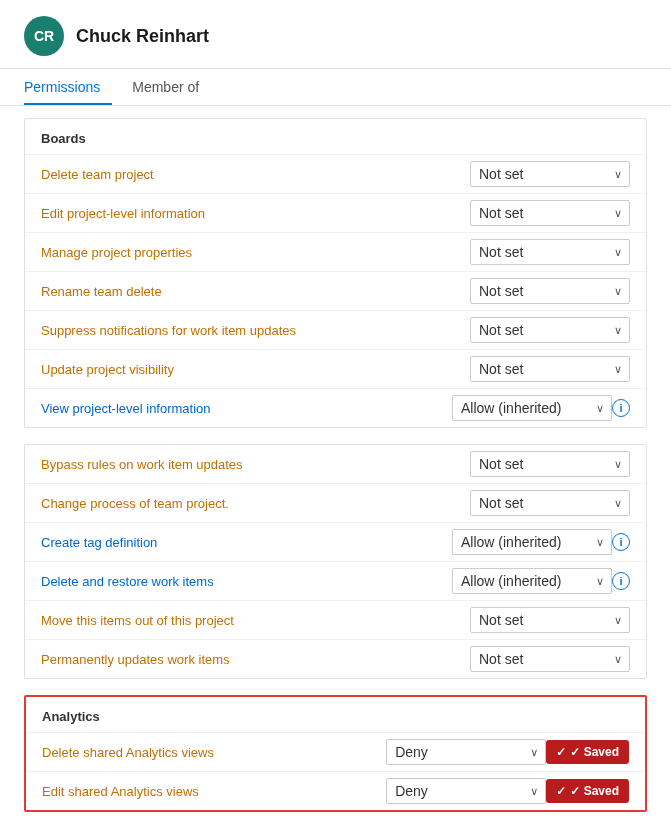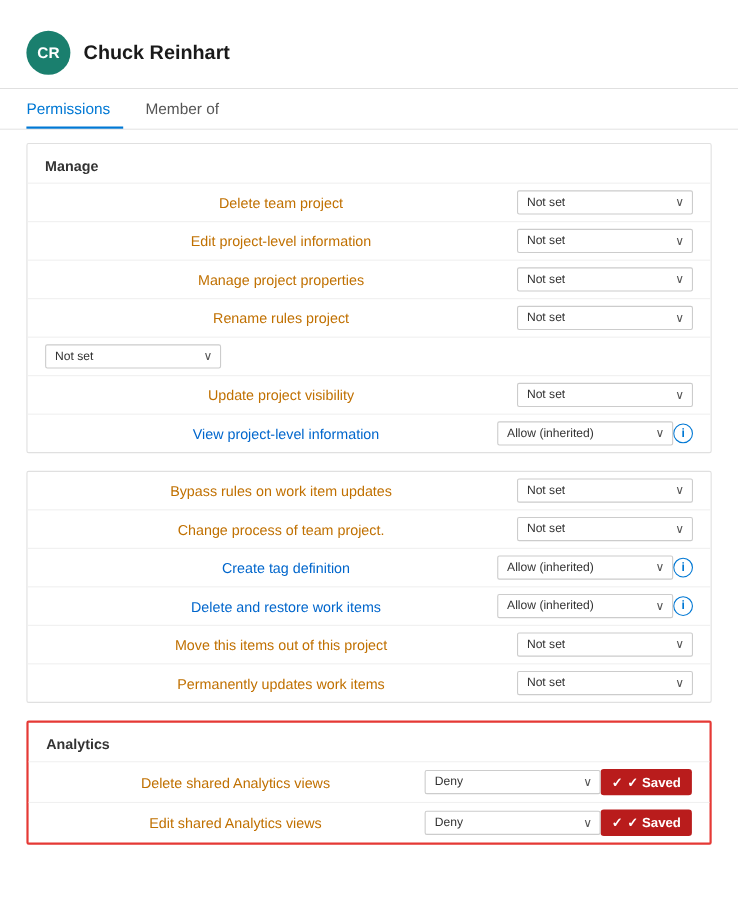--- a/index.html
+++ b/index.html
@@ -7,21 +7,21 @@
       font-family: -apple-system, BlinkMacSystemFont, 'Segoe UI', sans-serif;
       font-size: 14px;
       background: #fff;
       color: #333;
       width: 671px;
       min-height: 827px;
     }
     .header {
       display: flex;
       align-items: center;
-      padding: 28px 24px 12px 24px;
+      padding: 16px 24px 12px 24px;
       border-bottom: 1px solid #e0e0e0;
       background: #fff;
     }
     .avatar {
       width: 40px;
       height: 40px;
       border-radius: 50%;
       background: #1a7f6e;
       color: #fff;
       font-size: 14px;
@@ -81,34 +81,32 @@
       border-top: 1px solid #f0f0f0;
     }
     .permission-row:first-of-type {
       border-top: none;
     }
     .permission-label {
       flex: 1;
       font-size: 13px;
       color: #c07000;
       min-width: 0;
-      text-align: center;
     }
     .permission-label.blue {
       color: #0066cc;
-      margin-left: 27px;
     }
     .permission-label.orange {
       color: #c07000;
     }
     .permission-select {
       border: 1px solid #ccc;
       border-radius: 2px;
       padding: 4px 28px 4px 8px;
-      font-size: 11px;
+      font-size: 14px;
       background: #fff;
       color: #333;
       appearance: none;
       -webkit-appearance: none;
       width: 160px;
       position: relative;
       cursor: pointer;
     }
     .select-wrapper {
       position: relative;
@@ -171,38 +169,39 @@
   <span class="user-name">Chuck Reinhart</span>
 </div>
 
 <div class="tabs">
 <div class="tab active">Permissions</div>
     <div class="tab">Member of</div>
   </div>
 
 <div class="content">
 <div class="section">
-      <div class="section-title">Manage</div>
+      <div class="section-title">Boards</div>
       <div class="permission-row">
         <span class="permission-label orange">Delete team project</span>
         <div class="select-wrapper"><select class="permission-select"><option value="Not set">Not set</option><option value="Allow">Allow</option><option value="Allow (inherited)">Allow (inherited)</option><option value="Deny">Deny</option><option value="Deny (inherited)">Deny (inherited)</option></select></div>
       </div>
       <div class="permission-row">
         <span class="permission-label orange">Edit project-level information</span>
         <div class="select-wrapper"><select class="permission-select"><option value="Not set">Not set</option><option value="Allow">Allow</option><option value="Allow (inherited)">Allow (inherited)</option><option value="Deny">Deny</option><option value="Deny (inherited)">Deny (inherited)</option></select></div>
       </div>
       <div class="permission-row">
         <span class="permission-label orange">Manage project properties</span>
         <div class="select-wrapper"><select class="permission-select"><option value="Not set">Not set</option><option value="Allow">Allow</option><option value="Allow (inherited)">Allow (inherited)</option><option value="Deny">Deny</option><option value="Deny (inherited)">Deny (inherited)</option></select></div>
       </div>
       <div class="permission-row">
-        <span class="permission-label orange">Rename rules project</span>
-        <div class="select-wrapper"><select class="permission-select"><option value="Not set">Not set</option><option value="Allow">Allow</option><option value="Allow (inherited)">Allow (inherited)</option><option value="Deny">Deny</option><option value="Deny (inherited)">Deny (inherited)</option></select></div>
-      </div>
-      <div class="permission-row">
+        <span class="permission-label orange">Rename team delete</span>
+        <div class="select-wrapper"><select class="permission-select"><option value="Not set">Not set</option><option value="Allow">Allow</option><option value="Allow (inherited)">Allow (inherited)</option><option value="Deny">Deny</option><option value="Deny (inherited)">Deny (inherited)</option></select></div>
+      </div>
+      <div class="permission-row">
+        <span class="permission-label orange">Suppress notifications for work item updates</span>
         <div class="select-wrapper"><select class="permission-select"><option value="Not set">Not set</option><option value="Allow">Allow</option><option value="Allow (inherited)">Allow (inherited)</option><option value="Deny">Deny</option><option value="Deny (inherited)">Deny (inherited)</option></select></div>
       </div>
       <div class="permission-row">
         <span class="permission-label orange">Update project visibility</span>
         <div class="select-wrapper"><select class="permission-select"><option value="Not set">Not set</option><option value="Allow">Allow</option><option value="Allow (inherited)">Allow (inherited)</option><option value="Deny">Deny</option><option value="Deny (inherited)">Deny (inherited)</option></select></div>
       </div>
       <div class="permission-row">
         <span class="permission-label blue">View project-level information</span>
         <div class="select-wrapper"><select class="permission-select"><option value="Not set">Not set</option><option value="Allow">Allow</option><option value="Allow (inherited)" selected="">Allow (inherited)</option><option value="Deny">Deny</option><option value="Deny (inherited)">Deny (inherited)</option></select></div>
         <div class="info-icon" title="More information">i</div>

